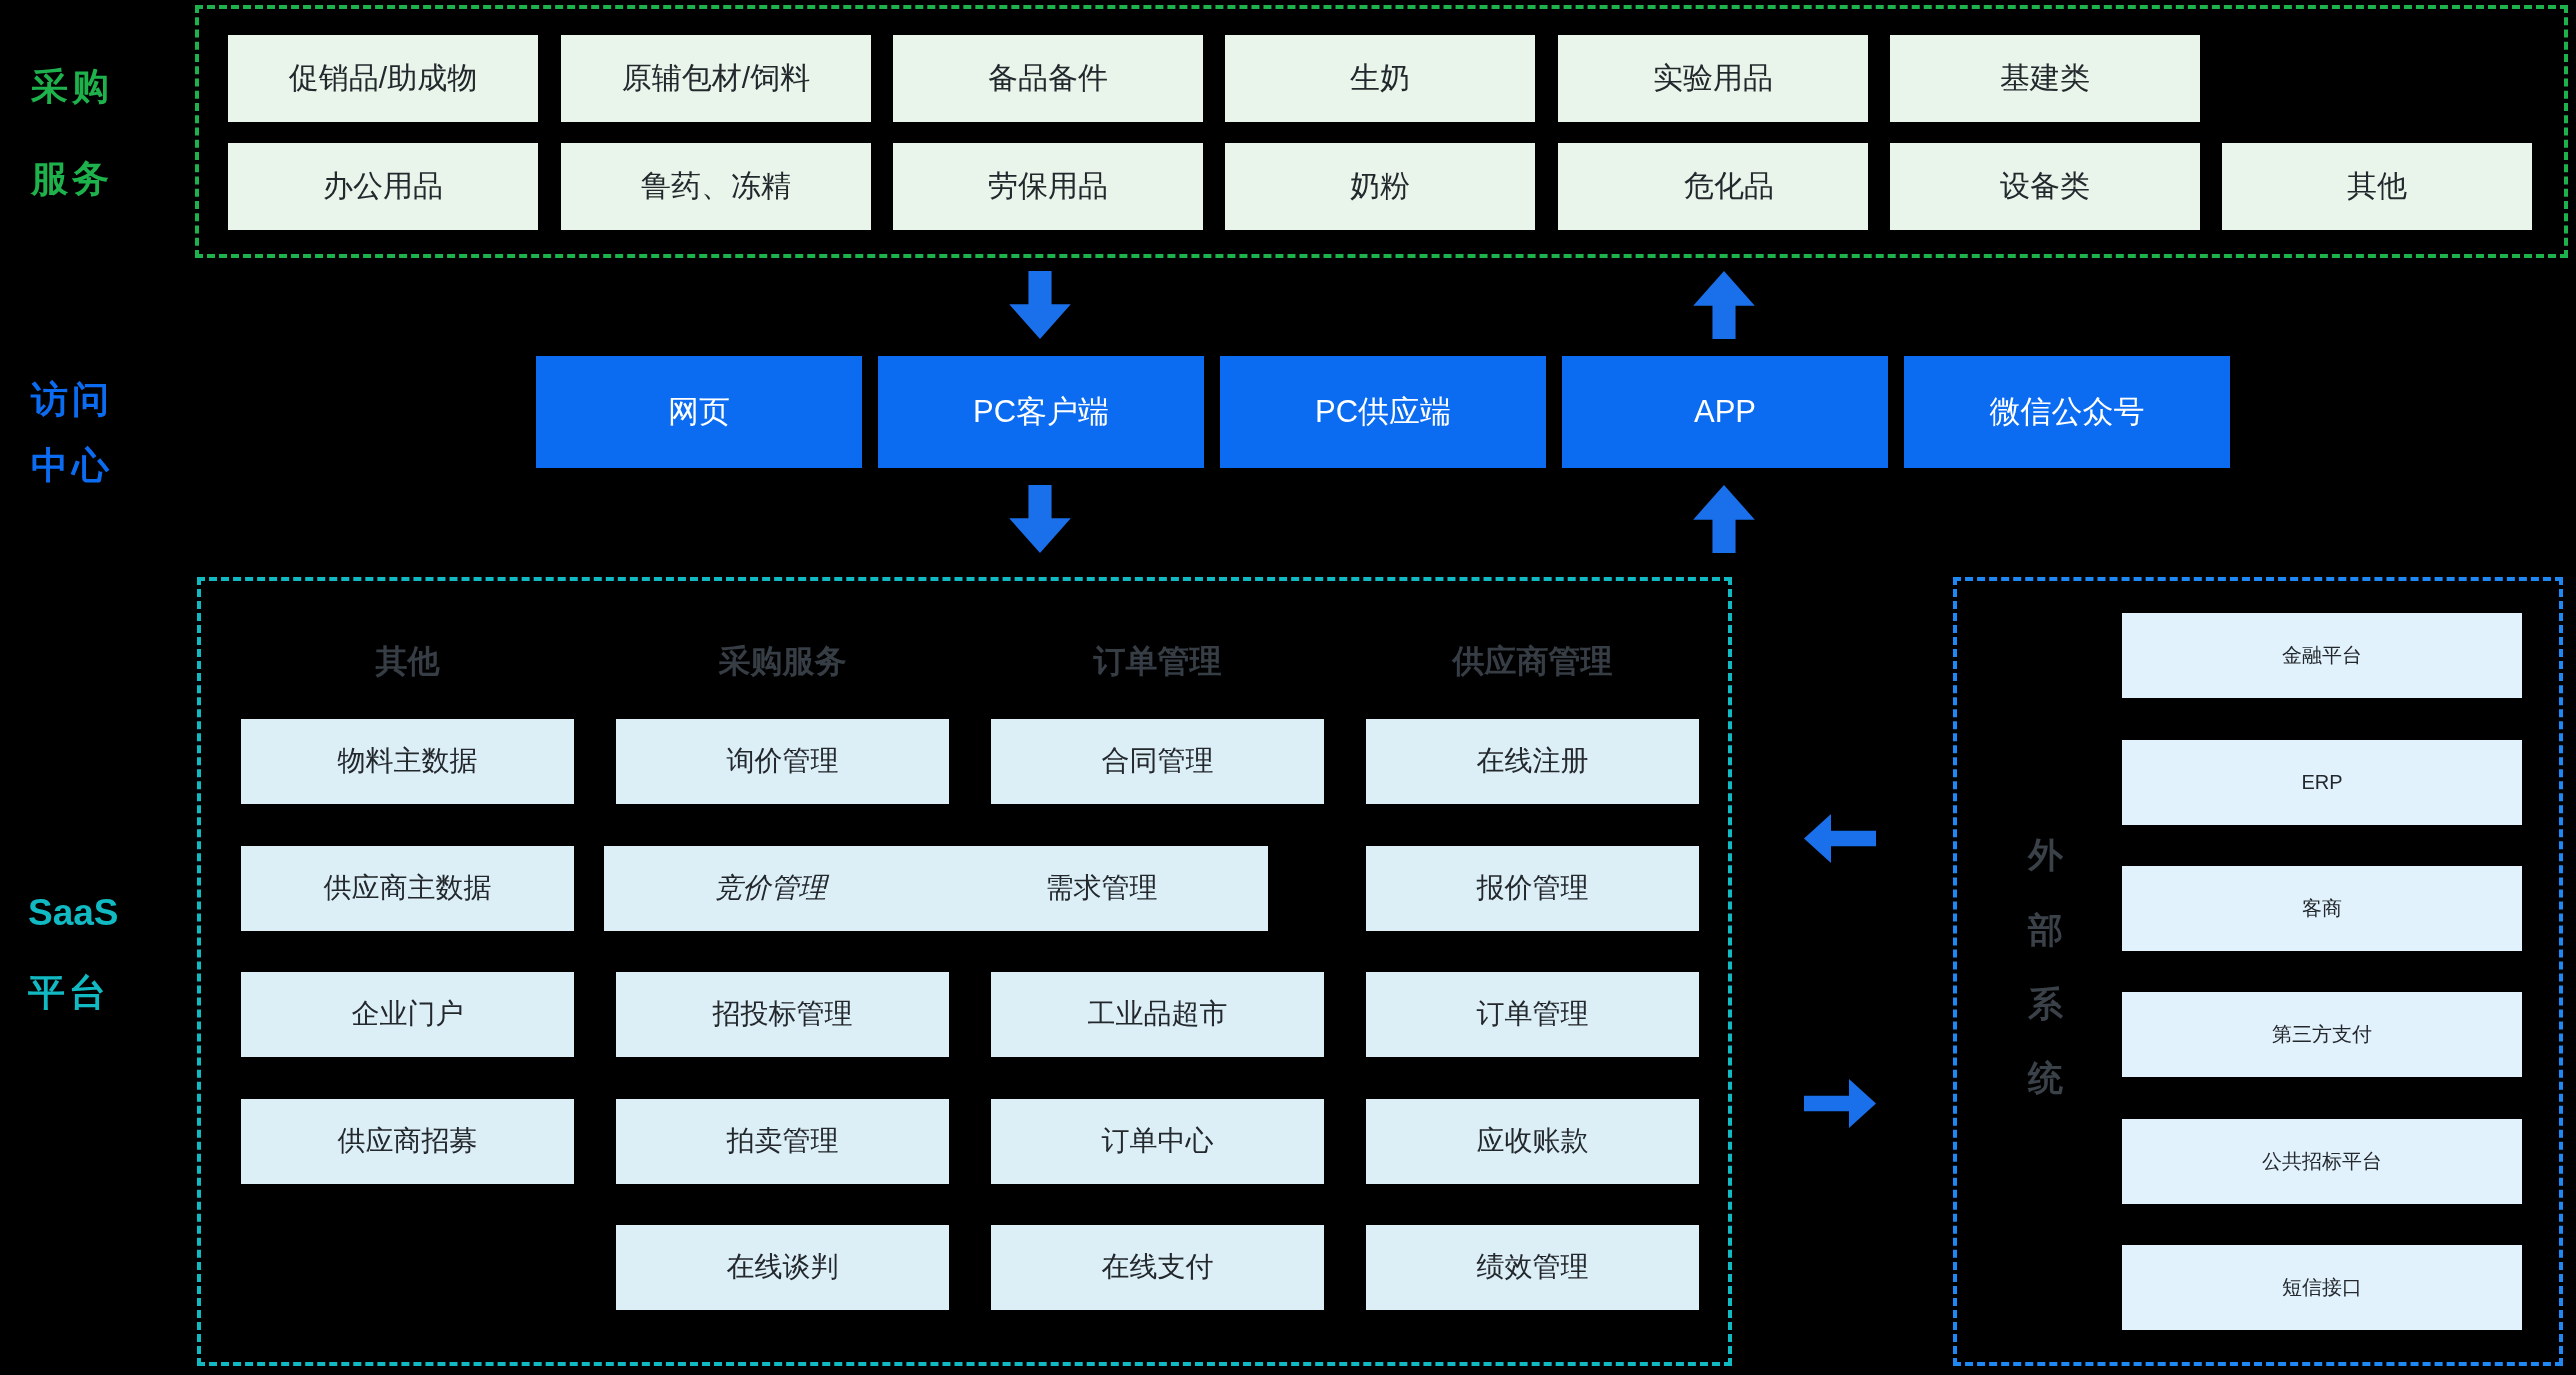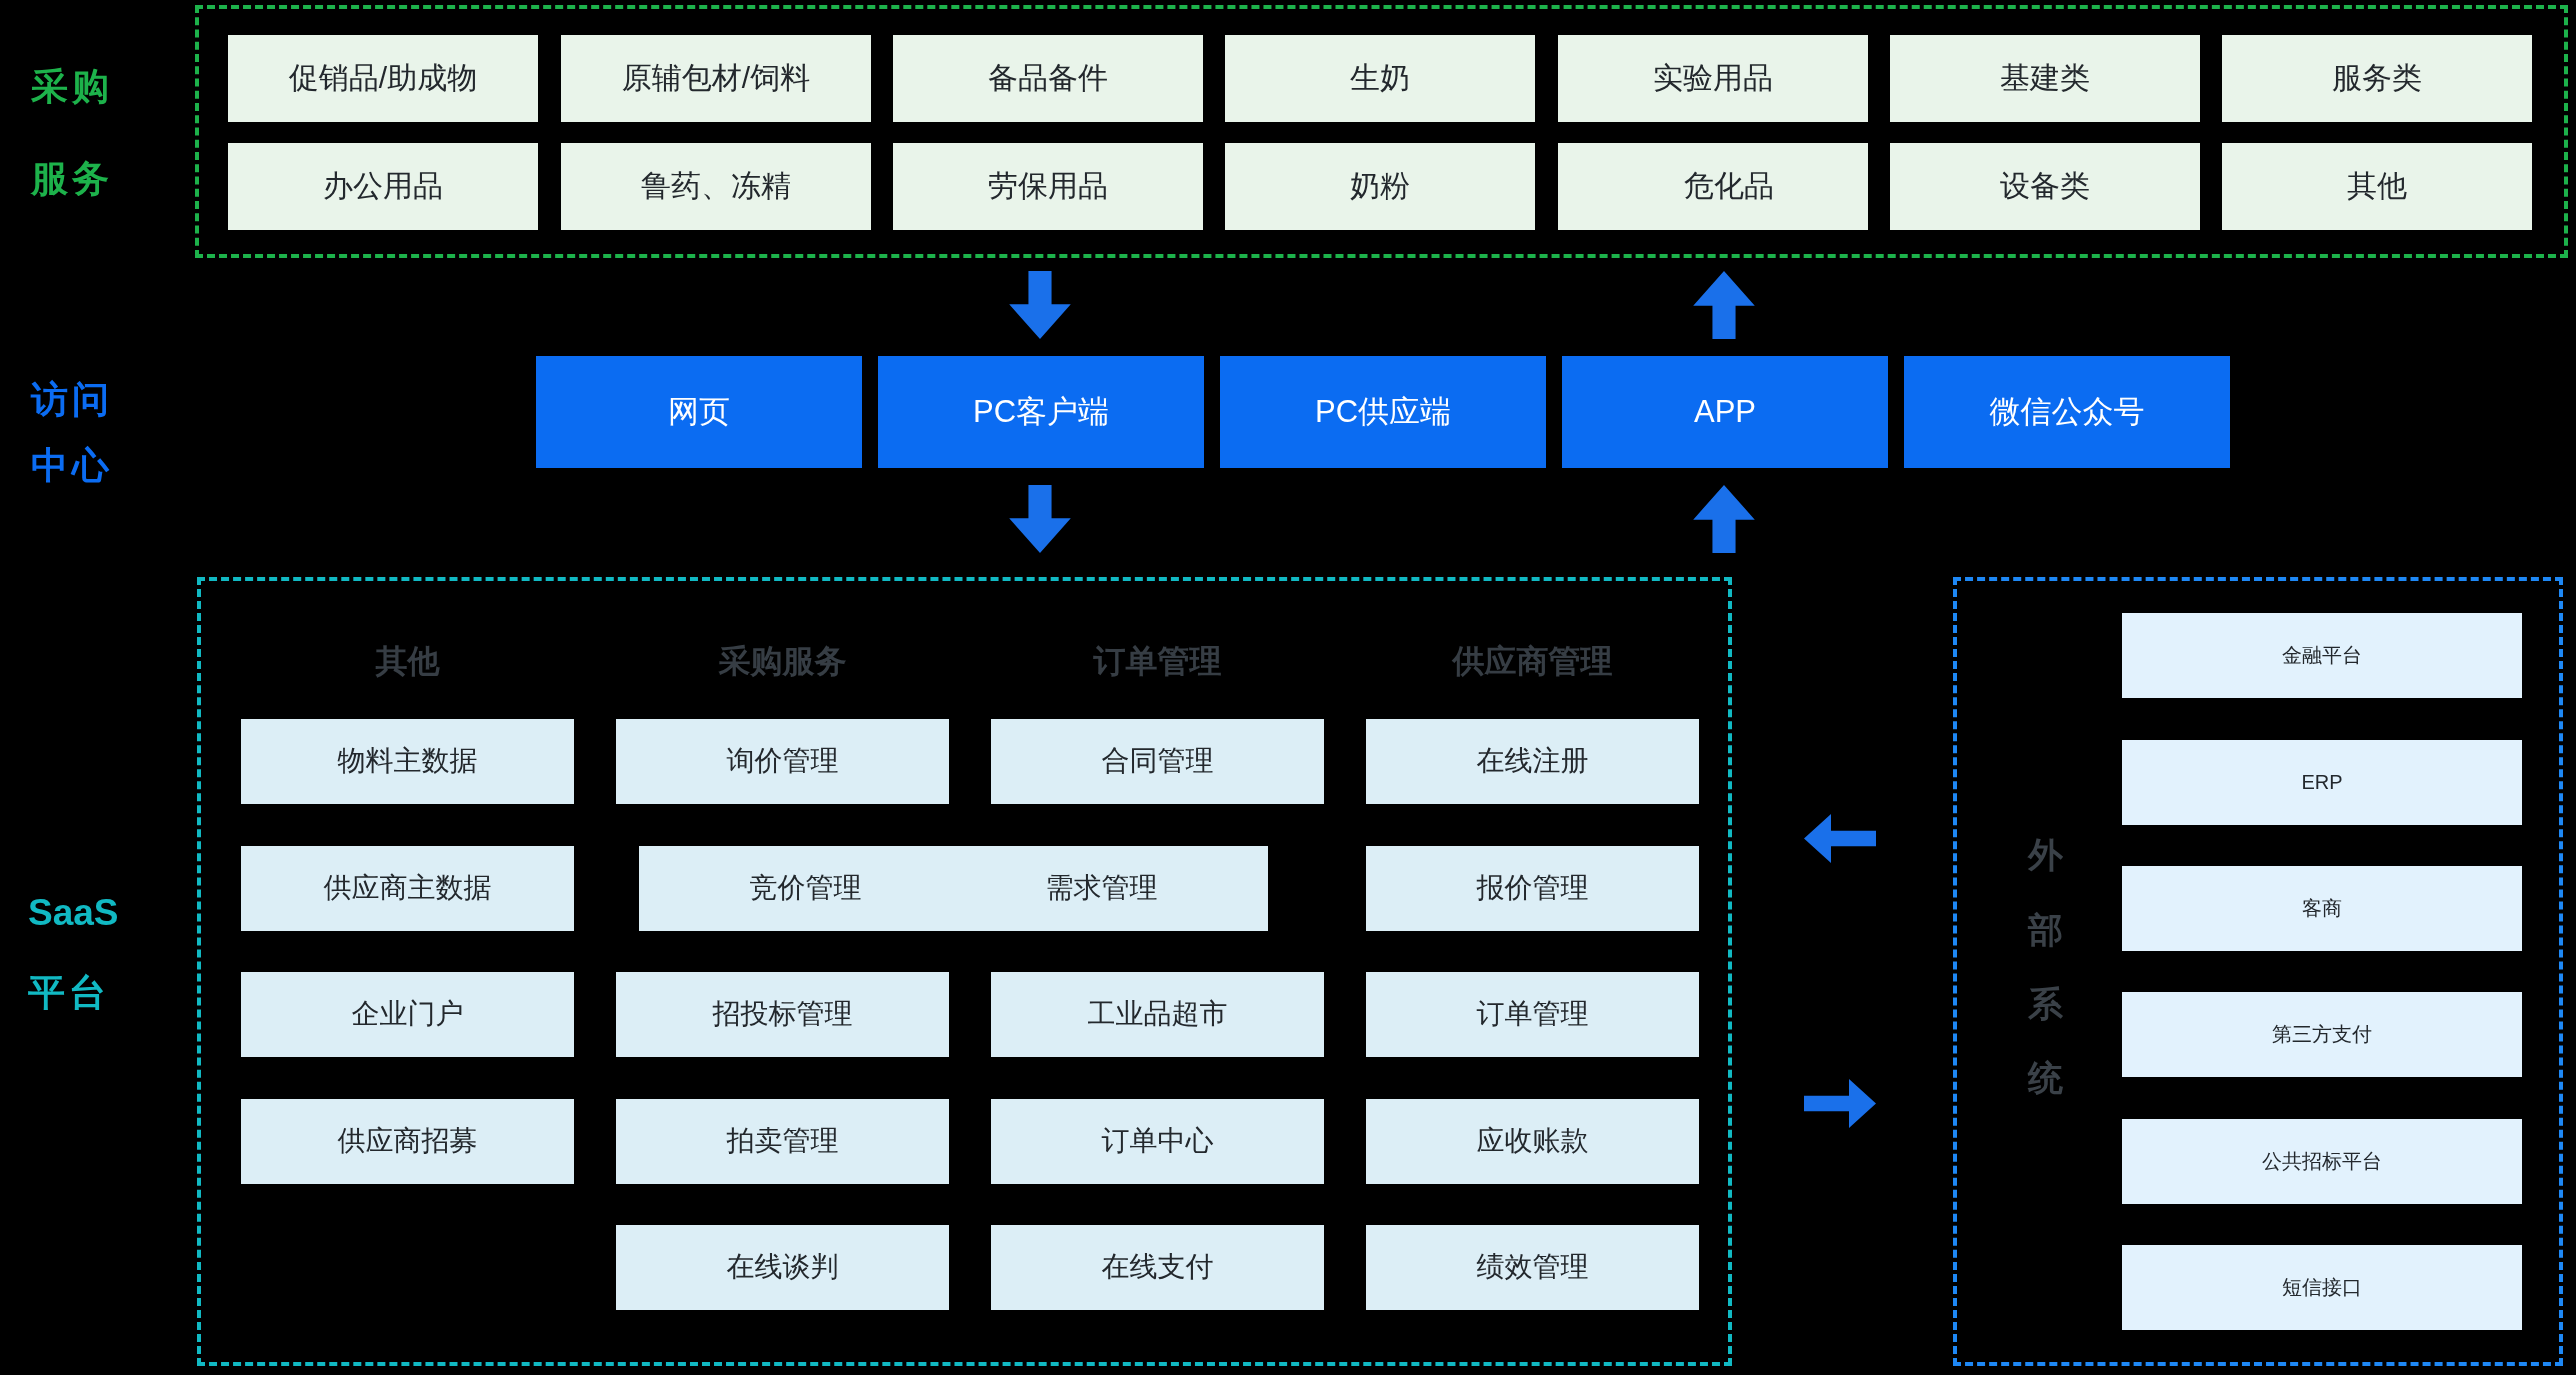--- a/index.html
+++ b/index.html
@@ -39,21 +39,20 @@
   <div class="side-label green" style="left:31px; top:62px;">采购</div>
   <div class="side-label green" style="left:31px; top:154px;">服务</div>
   <div class="frame green" style="left:195px; top:5.2px; width:2373px; height:253px;"></div>
 
   <div class="box cat" style="left:228px;  top:35px;">促销品/助成物</div>
   <div class="box cat" style="left:561px;  top:35px;">原辅包材/饲料</div>
   <div class="box cat" style="left:893px; top:35px;">备品备件</div>
   <div class="box cat" style="left:1225px; top:35px;">生奶</div>
   <div class="box cat" style="left:1558px; top:35px;">实验用品</div>
   <div class="box cat" style="left:1890px; top:35px;">基建类</div>
-  <div class="box cat" style="left:2222px; top:35px;">服务类</div>
 
   <div class="box cat" style="left:228px;  top:143px;">办公用品</div>
   <div class="box cat" style="left:561px;  top:143px;">鲁药、冻精</div>
   <div class="box cat" style="left:893px; top:143px;">劳保用品</div>
   <div class="box cat" style="left:1225px; top:143px;">奶粉</div>
   <div class="box cat" style="left:1558px; top:143px;padding-left:32px;">危化品</div>
   <div class="box cat" style="left:1890px; top:143px;">设备类</div>
   <div class="box cat" style="left:2222px; top:143px;">其他</div>
 
   <svg class="arrow" style="left:1009px; top:271px;" width="62" height="68" viewBox="0 0 96 106">
@@ -87,21 +86,21 @@
   <div class="col-header" style="left:616px;  top:640px;">采购服务</div>
   <div class="col-header" style="left:991px; top:640px;">订单管理</div>
   <div class="col-header" style="left:1366px; top:640px;">供应商管理</div>
 
   <div class="box mod" style="left:241px; top:719px;">物料主数据</div>
   <div class="box mod" style="left:241px; top:846px;">供应商主数据</div>
   <div class="box mod" style="left:241px; top:972px;">企业门户</div>
   <div class="box mod" style="left:241px; top:1099px;">供应商招募</div>
 
   <div class="box mod" style="left:616px; top:719px;">询价管理</div>
-  <div class="box mod" style="left:639px; top:846px;">竞价管理</div>
+  <div class="box mod" style="left:604px; top:846px;font-style:italic;">竞价管理</div>
   <div class="box mod" style="left:616px; top:972px;">招投标管理</div>
   <div class="box mod" style="left:616px; top:1099px;">拍卖管理</div>
   <div class="box mod" style="left:616px; top:1225px;">在线谈判</div>
 
   <div class="box mod" style="left:991px; top:719px;">合同管理</div>
   <div class="box mod" style="left:935px; top:846px;">需求管理</div>
   <div class="box mod" style="left:991px; top:972px;">工业品超市</div>
   <div class="box mod" style="left:991px; top:1099px;">订单中心</div>
   <div class="box mod" style="left:991px; top:1225px;">在线支付</div>
 

